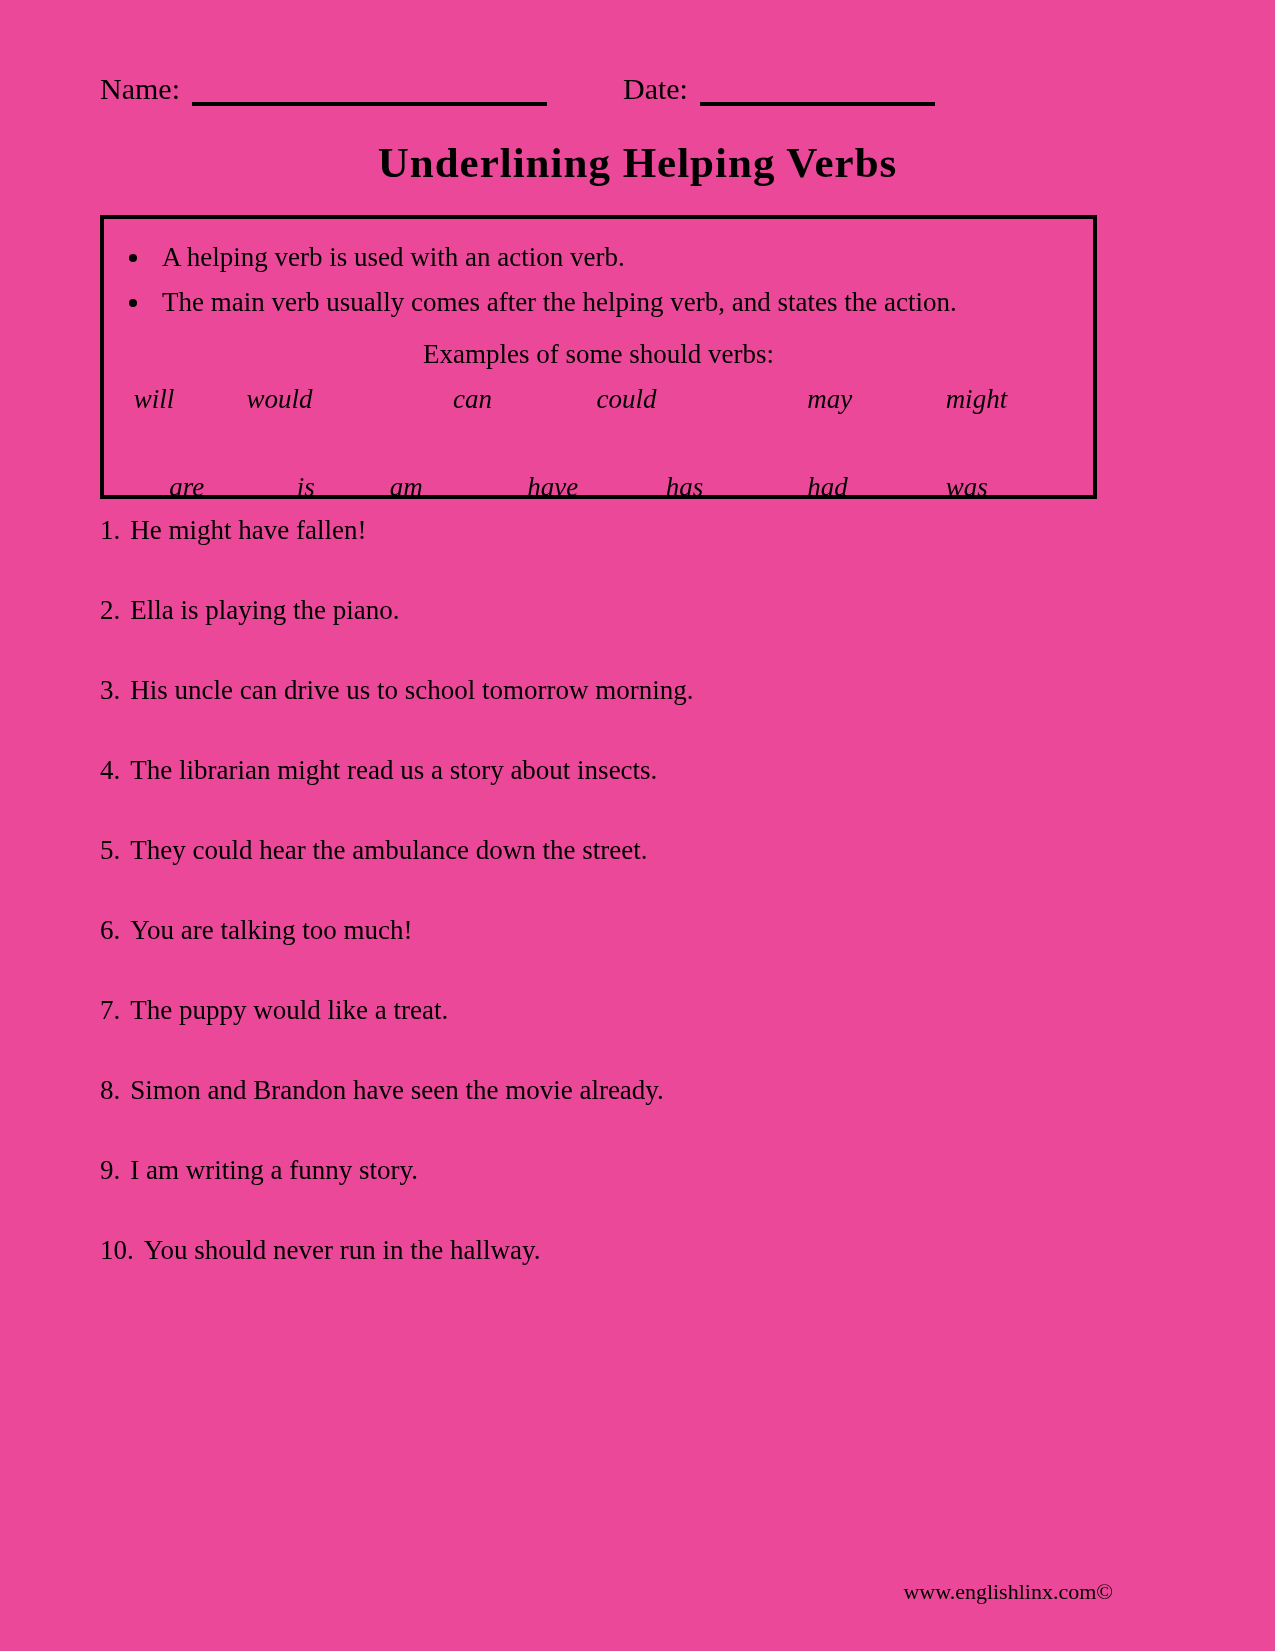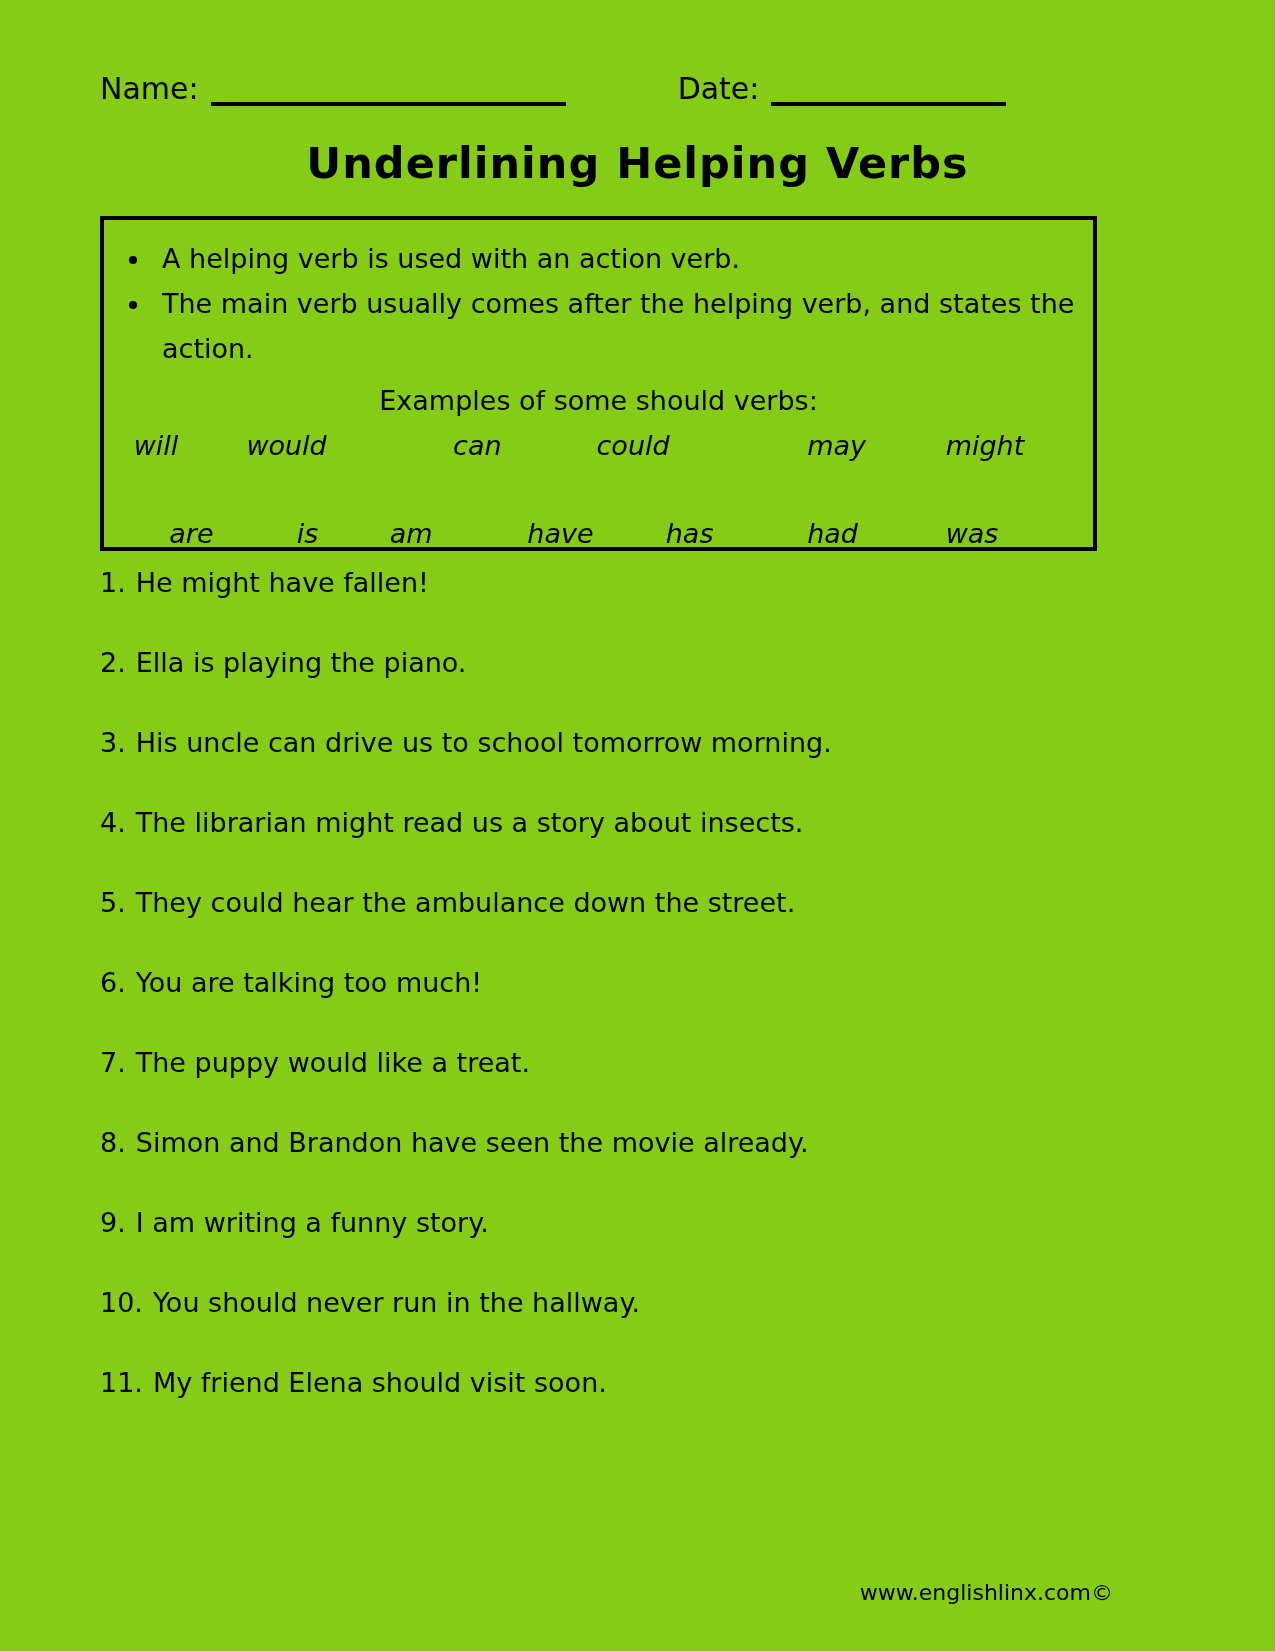--- a/index.html
+++ b/index.html
@@ -6,61 +6,62 @@
     margin: 0;
     padding: 0;
     background: #ffffff;
     color: #000000;
     font-family: "DejaVu Sans", "Liberation Sans", sans-serif;
   }
   .page {
     position: relative;
     width: 1275px;
     height: 1651px;
-    background: #84cc16;
+    background: #ec4899;
     overflow: hidden;
+    font-family: Liberation Serif, serif;
   }
   .content {
     padding: 62px 100px 0 100px;
   }
   
   .header-row {
     display: flex;
     align-items: flex-end;
     font-size: 30px;
     height: 44px;
   }
   .field-label { white-space: nowrap; }
   .blank-line {
     display: inline-block;
     border-bottom: 4px solid #000;
     height: 30px;
     margin-left: 12px;
   }
   .name-line  { width: 355px; }
   .date-line  { width: 235px; margin-right: 0; }
-  .date-group { margin-left: 112px; display: flex; align-items: center; }
+  .date-group { margin-left: 76px; display: flex; align-items: center; }
   .name-group { display: flex; align-items: flex-end; }
 
   
   .title {
     text-align: center;
     font-size: 43px;
     font-weight: bold;
     letter-spacing: 1px;
     margin-top: 32px;
     margin-bottom: 28px;
   }
 
   
   .info-box {
     border: 4px solid #000;
     width: 997px;
     box-sizing: border-box;
-    height: 335px;
+    height: 284px;
     position: relative;
     margin-top: 22px;
   }
   .info-box ul {
     margin: 16px 0 0 0;
     padding-left: 48px;
     font-size: 27px;
     line-height: 1.67;
   }
   .info-box ul li { padding-left: 10px; }
@@ -169,19 +170,18 @@
       <div class="sentence"><span class="num">1.</span><span>He might have fallen!</span></div>
       <div class="sentence"><span class="num">2.</span><span>Ella is playing the piano.</span></div>
       <div class="sentence"><span class="num">3.</span><span>His uncle can drive us to school tomorrow morning.</span></div>
       <div class="sentence"><span class="num">4.</span><span>The librarian might read us a story about insects.</span></div>
       <div class="sentence"><span class="num">5.</span><span>They could hear the ambulance down the street.</span></div>
       <div class="sentence"><span class="num">6.</span><span>You are talking too much!</span></div>
       <div class="sentence"><span class="num">7.</span><span>The puppy would like a treat.</span></div>
       <div class="sentence"><span class="num">8.</span><span>Simon and Brandon have seen the movie already.</span></div>
       <div class="sentence"><span class="num">9.</span><span>I am writing a funny story.</span></div>
       <div class="sentence"><span class="num">10.</span><span>You should never run in the hallway.</span></div>
-      <div class="sentence"><span class="num">11.</span><span>My friend Elena should visit soon.</span></div>
     </div>
 
   </div>
 
   <div class="footer">www.englishlinx.com©</div>
 </div>
 
 </body></html>

